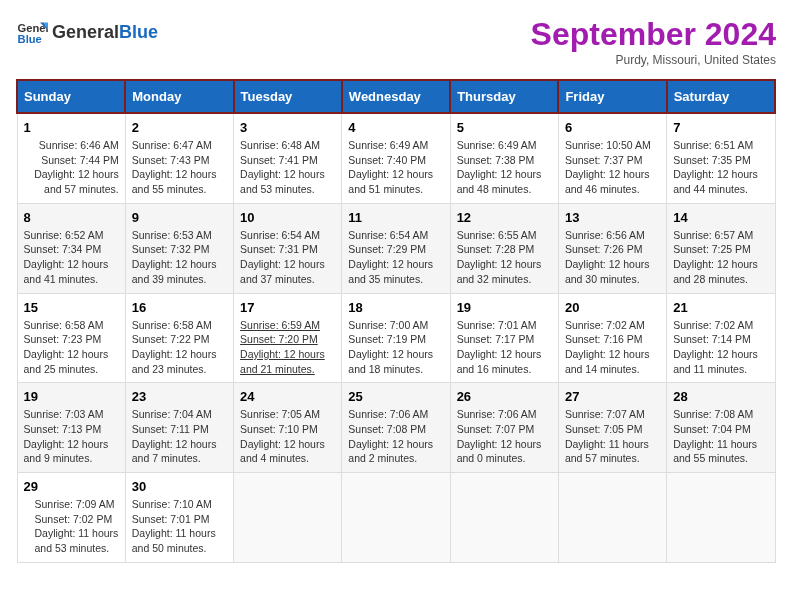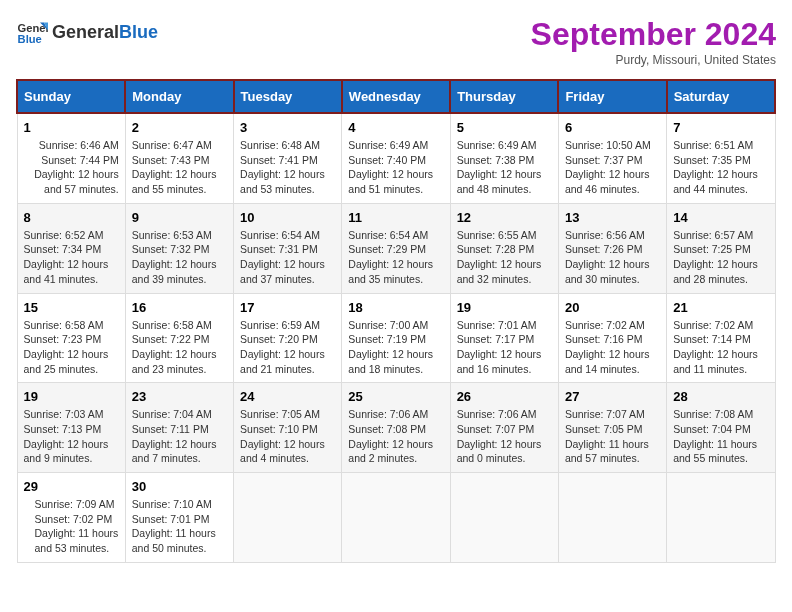--- a/index.html
+++ b/index.html
@@ -155,21 +155,21 @@
 Daylight: 12 hours and 25 minutes.</div>
         </td>
         <td>
           <div class="day-num">16</div>
           <div class="day-info" style="white-space: pre-line;">Sunrise: 6:58 AM
 Sunset: 7:22 PM
 Daylight: 12 hours and 23 minutes.</div>
         </td>
         <td>
           <div class="day-num">17</div>
-          <div class="day-info" style="white-space: pre-line;">Sunrise: 6:59 AM
+          <div class="day-info" style="white-space: pre-line; text-decoration: underline;">Sunrise: 6:59 AM
 Sunset: 7:20 PM
 Daylight: 12 hours and 21 minutes.</div>
         </td>
         <td>
           <div class="day-num">18</div>
           <div class="day-info" style="white-space: pre-line;">Sunrise: 7:00 AM
 Sunset: 7:19 PM
 Daylight: 12 hours and 18 minutes.</div>
         </td>
         <td>

